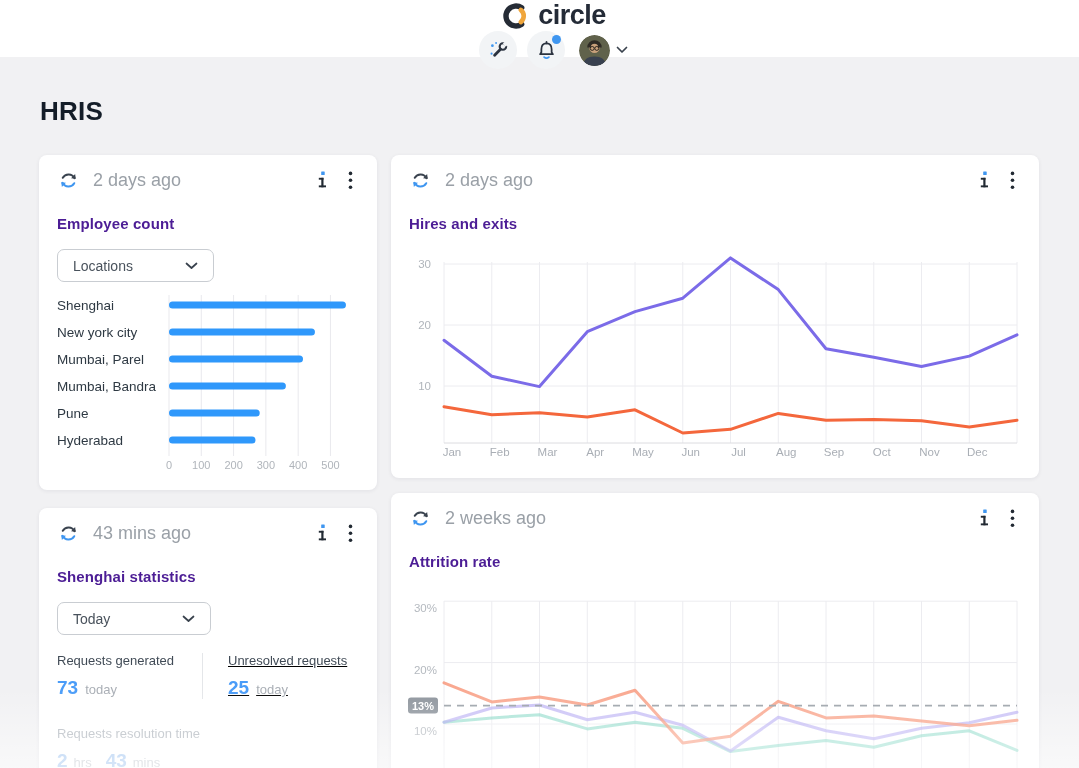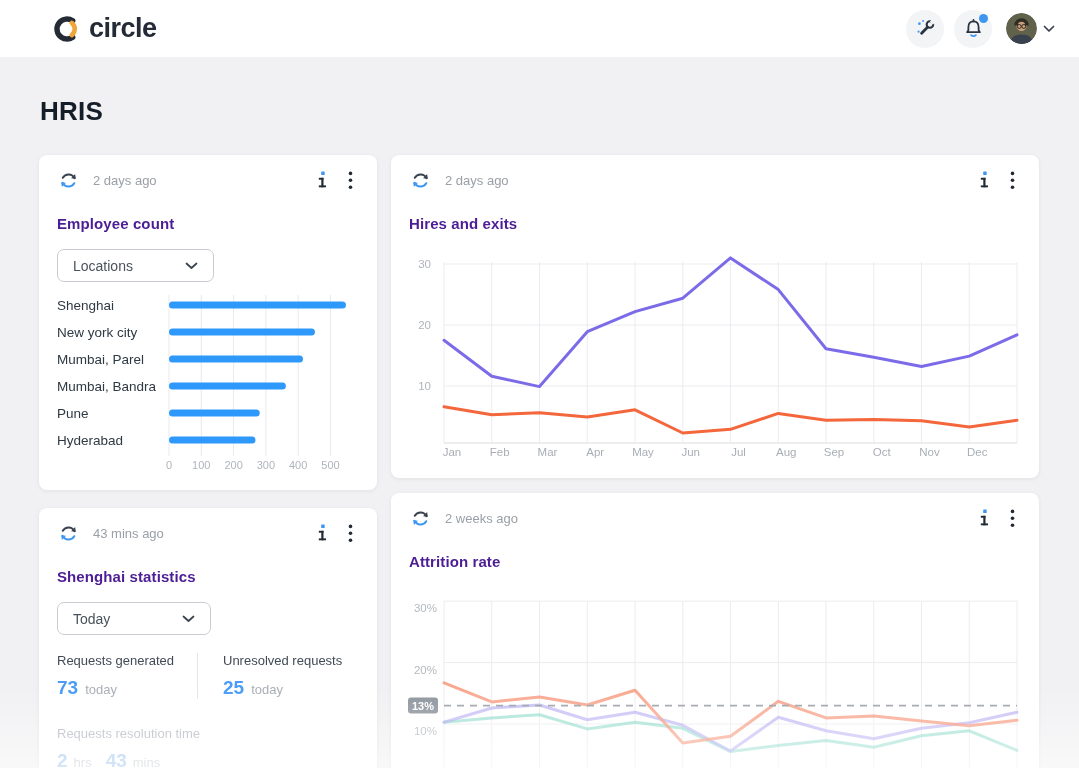--- a/index.html
+++ b/index.html
@@ -1,60 +1,60 @@
 <!DOCTYPE html>
 <html><head>
 <meta charset="utf-8">
 <style>
   * { margin:0; padding:0; box-sizing:border-box; }
   html,body { width:1079px; height:768px; overflow:hidden; background:#f1f1f3;
     font-family:"Liberation Sans", sans-serif; position:relative; }
 
   
   header { position:absolute; top:0; left:0; width:1079px; height:57px; background:#ffffff;
-    display:flex; align-items:center; justify-content:space-between; padding:0 24px 0 52px; z-index:2;}
+    display:flex; align-items:center; justify-content:space-between; padding:0 24px 0 52px; z-index:2;flex-direction:column;}
   .logo { display:flex; align-items:center; gap:7px; cursor:pointer; }
   .logo-text { font-size:27px; font-weight:600; color:#242b37; letter-spacing:-0.5px; }
   .nav-right { display:flex; align-items:center; gap:10px; }
   .nav-btn { width:38px; height:38px; border-radius:50%; background:#f2f4f6; border:none;
     display:flex; align-items:center; justify-content:center; cursor:pointer; position:relative; }
   .user-menu { display:flex; align-items:center; gap:6px; margin-left:4px; cursor:pointer; }
   .avatar { border-radius:50%; overflow:hidden; display:block; }
 
   
   .page-title { position:absolute; left:40px; top:96px; font-size:26px; font-weight:700; color:#141d28; letter-spacing:0.2px;}
   .card { position:absolute; background:#ffffff; border-radius:8px; box-shadow:0 1px 4px rgba(25,35,55,.07); }
   #card-employee  { left:39px;  top:155px; width:338px; height:335px; }
   #card-hires     { left:391px; top:155px; width:648px; height:323px; }
   #card-requests  { left:39px;  top:508px; width:338px; height:330px; }
   #card-attrition { left:391px; top:493px; width:648px; height:345px; }
 
   .chead { display:flex; align-items:center; padding:14px 24px 0 18px; }
   .icon-btn { background:none; border:none; cursor:pointer; display:flex; align-items:center; padding:0; }
-  .ts { font-size:13px; color:#9aa0a7; margin-left:13px; }
+  .ts { font-size:18px; color:#9aa0a7; margin-left:13px; }
   .chead .spacer { flex:1; }
   .chead .info-btn { margin-right:21px; }
   .card-title { font-size:15px; font-weight:700; color:#4c1d95; margin:23px 0 0 18px; letter-spacing:0.1px;}
 
   .dropdown { margin:17px 0 0 18px; height:33px; border:1px solid #c9cdd2; border-radius:7px;
     display:inline-flex; align-items:center; justify-content:space-between; padding:0 15px;
     background:#fff; cursor:pointer; }
   .dropdown span { font-size:14px; color:#49525c; }
   #dd-locations { width:157px; }
   #dd-today { width:154px; }
 
   .chart-svg { position:absolute; left:0; }
   #bar-svg { top:135px; }
   #hires-svg { top:95px; }
   #attr-svg { top:100px; }
 
   
-  .stats-row { display:flex; margin:18px 0 0 18px; }
+  .stats-row { display:flex; margin:18px 0 0 18px;justify-content:space-between; }
   .stat-col { width:140px; }
-  .stat-col.second { width:150px; border-left:1px solid #e4e6e9; padding-left:25px; width:175px;}
+  .stat-col.second { width:150px; border-left:1px solid #e4e6e9; padding-left:25px; width:175px;text-decoration:underline;}
   .stat-label { font-size:13px; color:#414b56; }
   .stat-vals { margin-top:9px; display:flex; align-items:baseline; gap:7px; }
   .stat-num { font-size:19px; font-weight:700; color:#4a9cf8; }
   .stat-unit { font-size:13px; color:#a9aeb5; }
   .res-block { margin:27px 0 0 18px; }
   .res-label { font-size:13px; color:#b2b8bf; }
   .res-vals { margin-top:9px; display:flex; align-items:baseline; gap:6px; }
   .res-num { font-size:19px; font-weight:700; color:#a6c8f1; }
   .res-unit { font-size:13px; color:#c6cbd1; margin-right:8px; }
 

